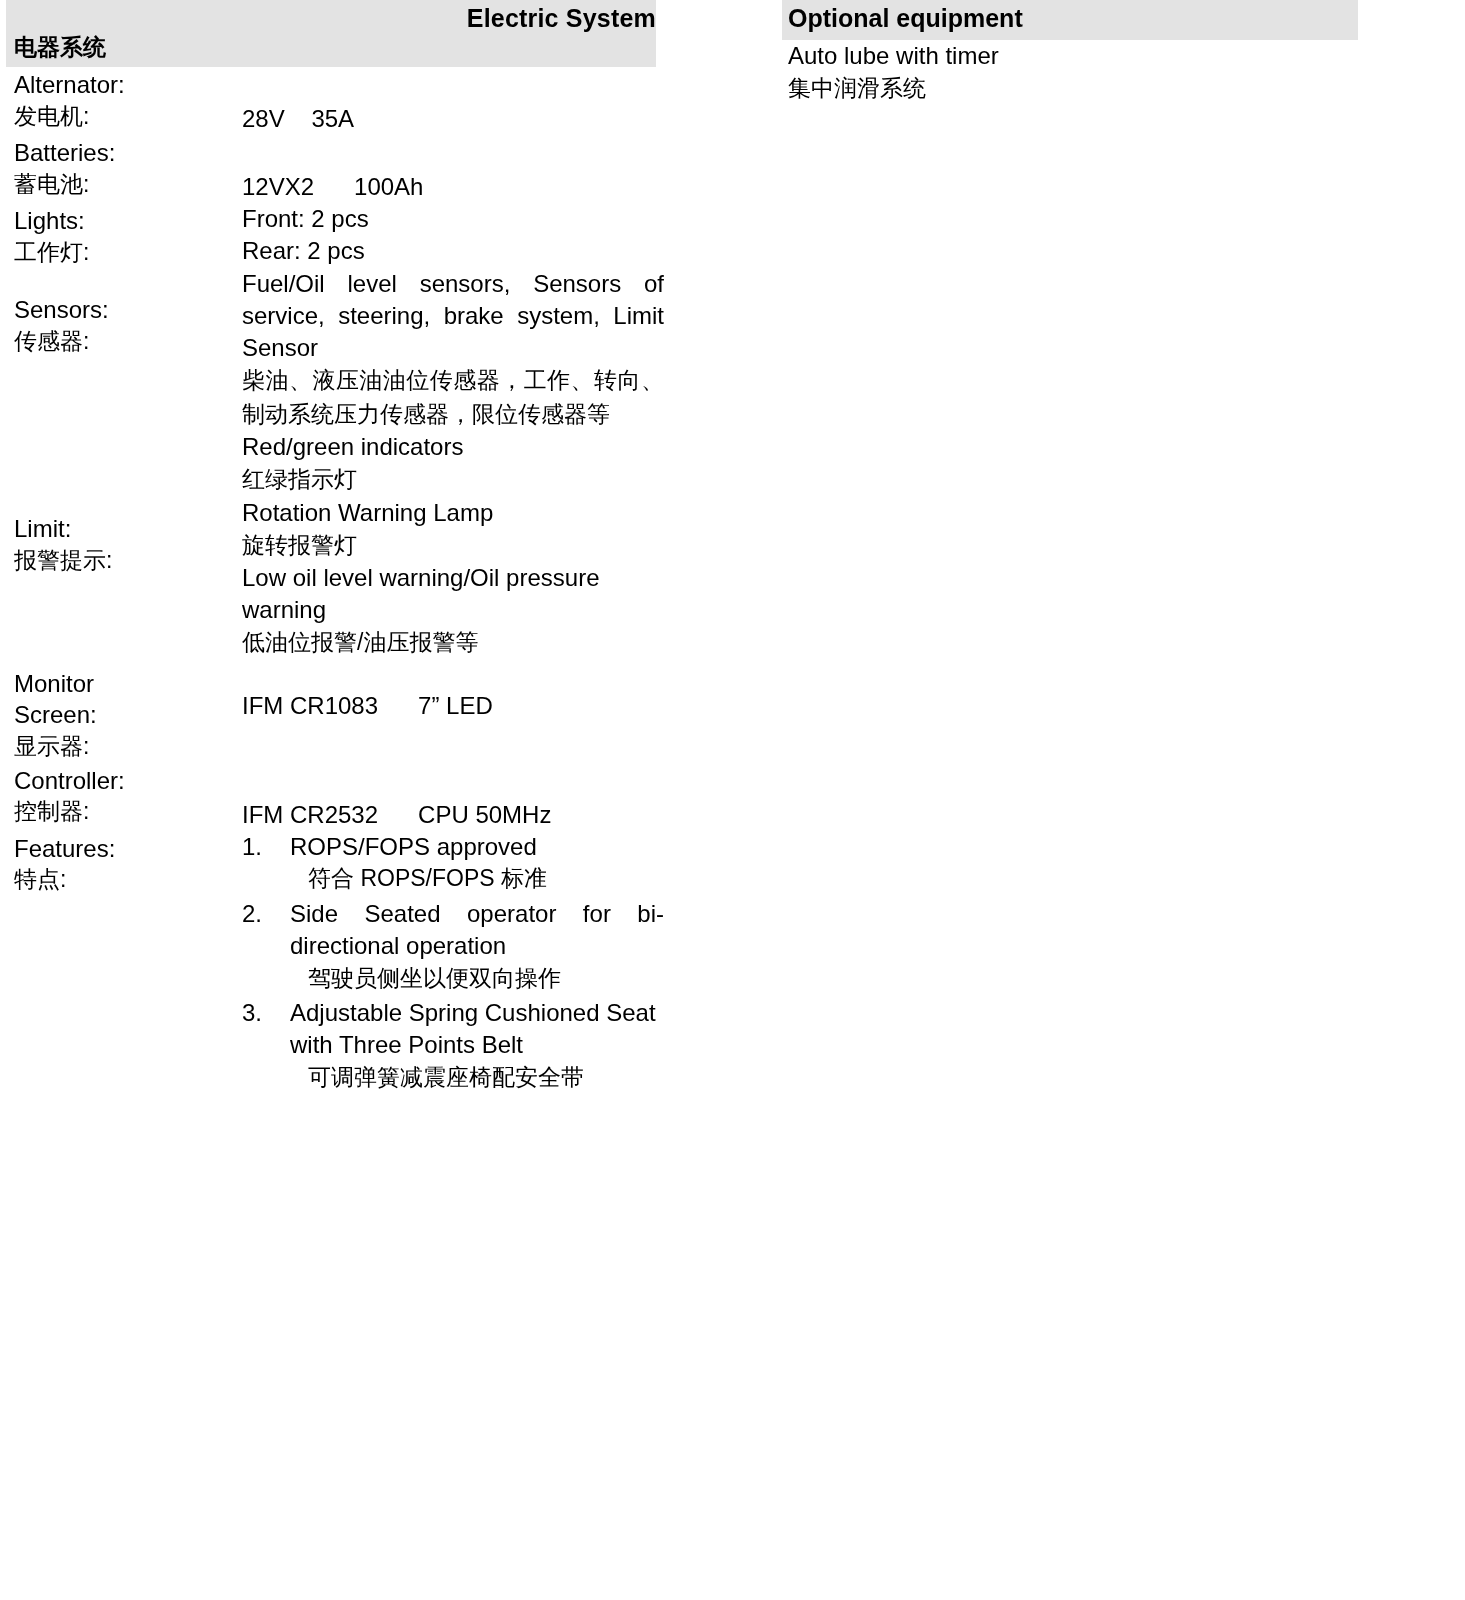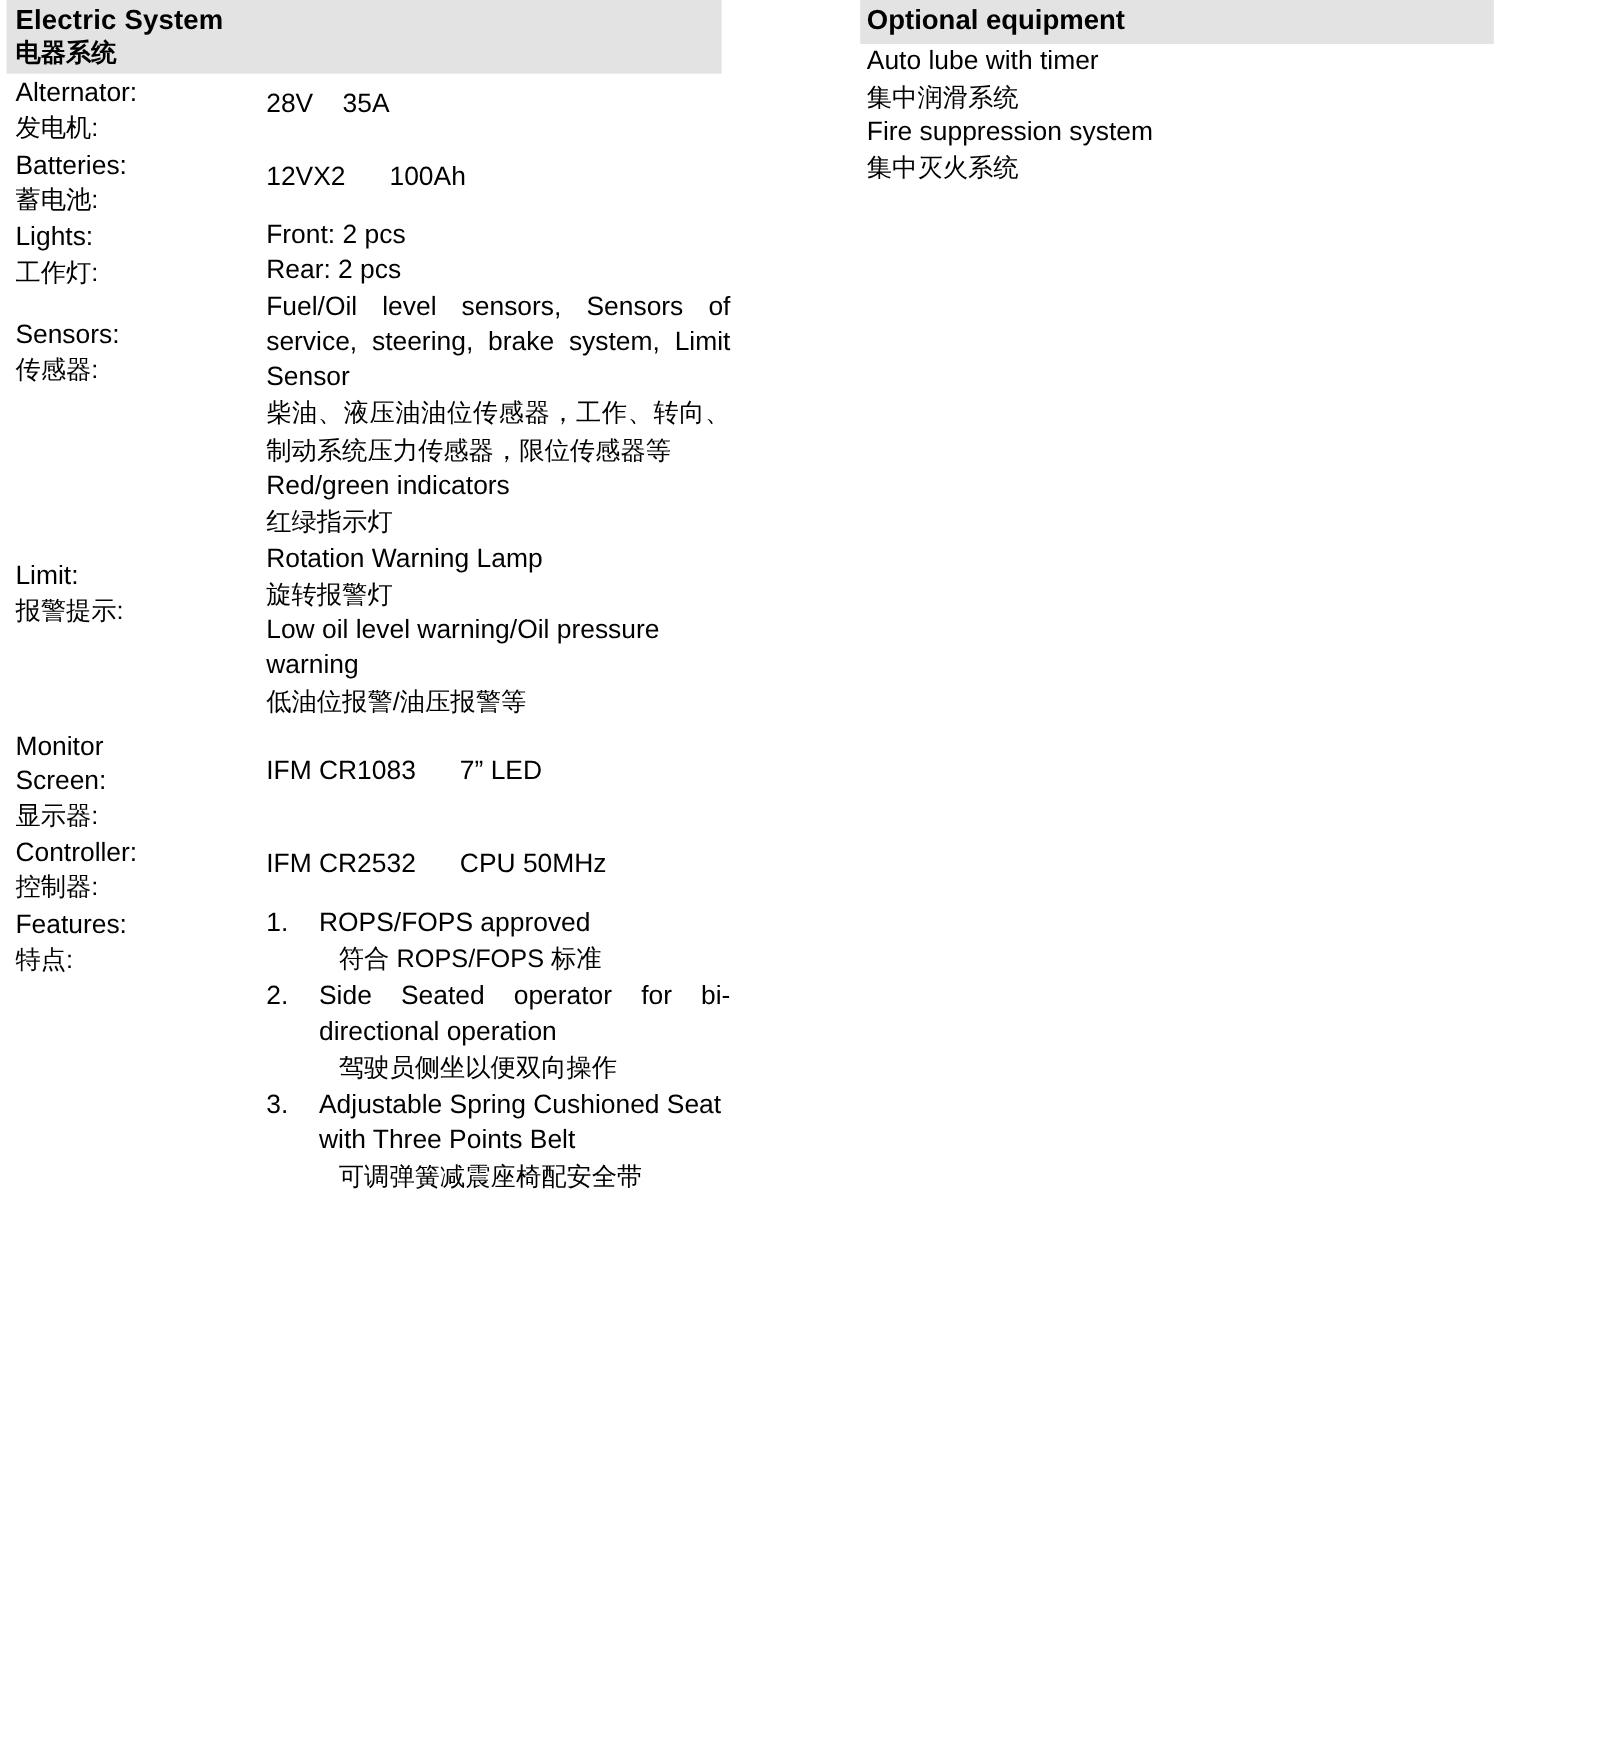--- a/index.html
+++ b/index.html
@@ -37,20 +37,21 @@
     padding: 4px 0 6px 8px;
     margin-left: -8px;
     width: 650px;
     box-sizing: border-box;
   }
   .section-head .en {
     font-size: 25px;
     font-weight: bold;
     line-height: 1.18;
     letter-spacing: 0.2px;
+    text-align: right;
   }
   .section-head .zh {
     font-size: 23px;
     font-weight: bold;
     line-height: 1.2;
   }
   .spec-table {
     border-collapse: collapse;
     width: 650px;
     table-layout: fixed;
@@ -79,21 +80,21 @@
     line-height: 1.33;
   }
   .val-zh {
     font-size: 23px;
     line-height: 1.46;
   }
   .just {
     text-align: justify;
     text-align-last: left;
   }
-  .pad-top-sm { padding-top: 12px; }
+  .pad-top-sm { padding-top: 36px; }
   .pad-top-md { padding-top: 24px; }
   .row-gap { height: 6px; }
   .opt-en {
     font-size: 24px;
     line-height: 1.34;
   }
   .opt-zh {
     font-size: 23px;
     line-height: 1.42;
   }
@@ -274,20 +275,16 @@
   <div class="col-right">
     <div class="opt-head">
       <div class="en" style="font-size:25px;font-weight:bold;line-height:1.18;">Optional equipment</div>
     </div>
 
     <div>
       <div>
         <div class="opt-en">Auto lube with timer</div>
         <div class="opt-zh">集中润滑系统</div>
       </div>
-      <div>
-        <div class="opt-en">Fire suppression system</div>
-        <div class="opt-zh">集中灭火系统</div>
-      </div>
     </div>
   </div>
 
 </div>
 
 </body></html>

